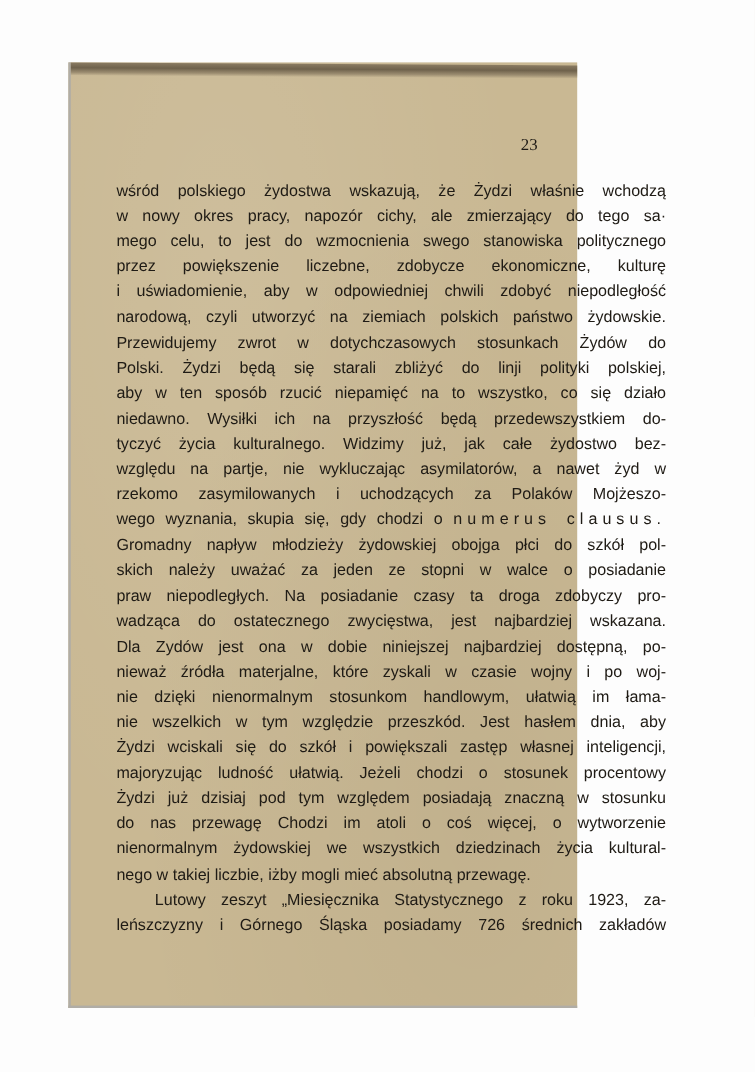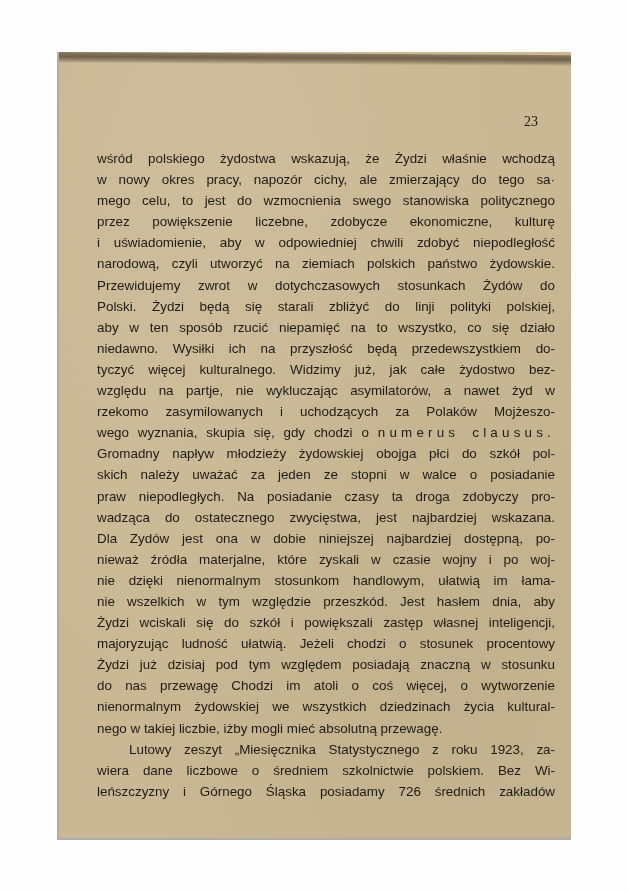--- a/index.html
+++ b/index.html
@@ -1,18 +1,18 @@
 <!DOCTYPE html>
 <html><head>
 <meta charset="utf-8">
 <style>
   html, body { margin:0; padding:0; background:#fdfdfd; }
   body { width:629px; height:893px; position:relative; overflow:hidden; }
   .page {
-    position:absolute; left:57px; top:52px; width:514px; height:788px;
+    position:absolute; left:57px; top:52px; width:424px; height:788px;
     background:#c9b893;
     background-image:
       radial-gradient(ellipse at 30% 20%, rgba(255,255,255,0.08), rgba(0,0,0,0) 60%),
       radial-gradient(ellipse at 80% 80%, rgba(0,0,0,0.04), rgba(0,0,0,0) 60%);
     border-left:2px solid #b0ada6;
     border-bottom:2px solid #b0ada6;
     box-sizing:border-box;
   }
   .top-edge {
     position:absolute; left:0; top:0; width:100%; height:11px;
@@ -45,35 +45,34 @@
     <span class="line">wśród polskiego żydostwa wskazują, że Żydzi właśnie wchodzą</span>
     <span class="line">w nowy okres pracy, napozór cichy, ale zmierzający do tego sa·</span>
     <span class="line">mego celu, to jest do wzmocnienia swego stanowiska politycznego</span>
     <span class="line">przez powiększenie liczebne, zdobycze ekonomiczne, kulturę</span>
     <span class="line">i uświadomienie, aby w odpowiedniej chwili zdobyć niepodległość</span>
     <span class="line">narodową, czyli utworzyć na ziemiach polskich państwo żydowskie.</span>
     <span class="line">Przewidujemy zwrot w dotychczasowych stosunkach Żydów do</span>
     <span class="line">Polski. Żydzi będą się starali zbliżyć do linji polityki polskiej,</span>
     <span class="line">aby w ten sposób rzucić niepamięć na to wszystko, co się działo</span>
     <span class="line">niedawno. Wysiłki ich na przyszłość będą przedewszystkiem do-</span>
-    <span class="line">tyczyć więcej kulturalnego. Widzimy już, jak całe żydostwo bez-</span>
+    <span class="line">tyczyć życia kulturalnego. Widzimy już, jak całe żydostwo bez-</span>
     <span class="line">względu na partje, nie wykluczając asymilatorów, a nawet żyd w</span>
     <span class="line">rzekomo zasymilowanych i uchodzących za Polaków Mojżeszo-</span>
     <span class="line"><span>wego wyznania, skupia się, gdy chodzi o </span><span class="spaced">numerus clausus.</span></span>
     <span class="line">Gromadny napływ młodzieży żydowskiej obojga płci do szkół pol-</span>
     <span class="line">skich należy uważać za jeden ze stopni w walce o posiadanie</span>
     <span class="line">praw niepodległych. Na posiadanie czasy ta droga zdobyczy pro-</span>
     <span class="line">wadząca do ostatecznego zwycięstwa, jest najbardziej wskazana.</span>
     <span class="line">Dla Zydów jest ona w dobie niniejszej najbardziej dostępną, po-</span>
     <span class="line">nieważ źródła materjalne, które zyskali w czasie wojny i po woj-</span>
     <span class="line">nie dzięki nienormalnym stosunkom handlowym, ułatwią im łama-</span>
     <span class="line">nie wszelkich w tym względzie przeszkód. Jest hasłem dnia, aby</span>
     <span class="line">Żydzi wciskali się do szkół i powiększali zastęp własnej inteligencji,</span>
     <span class="line">majoryzując ludność ułatwią. Jeżeli chodzi o stosunek procentowy</span>
     <span class="line">Żydzi już dzisiaj pod tym względem posiadają znaczną w stosunku</span>
     <span class="line">do nas przewagę Chodzi im atoli o coś więcej, o wytworzenie</span>
     <span class="line">nienormalnym żydowskiej we wszystkich dziedzinach życia kultural-</span>
     <span class="line last">nego w takiej liczbie, iżby mogli mieć absolutną przewagę.</span>
     <span class="line indent">Lutowy zeszyt „Miesięcznika Statystycznego z roku 1923, za-</span>
-    <span class="line">wiera dane liczbowe o średniem szkolnictwie polskiem. Bez Wi-</span>
     <span class="line">leńszczyzny i Górnego Śląska posiadamy 726 średnich zakładów</span>
   </div>
 </div>
 
 </body></html>

